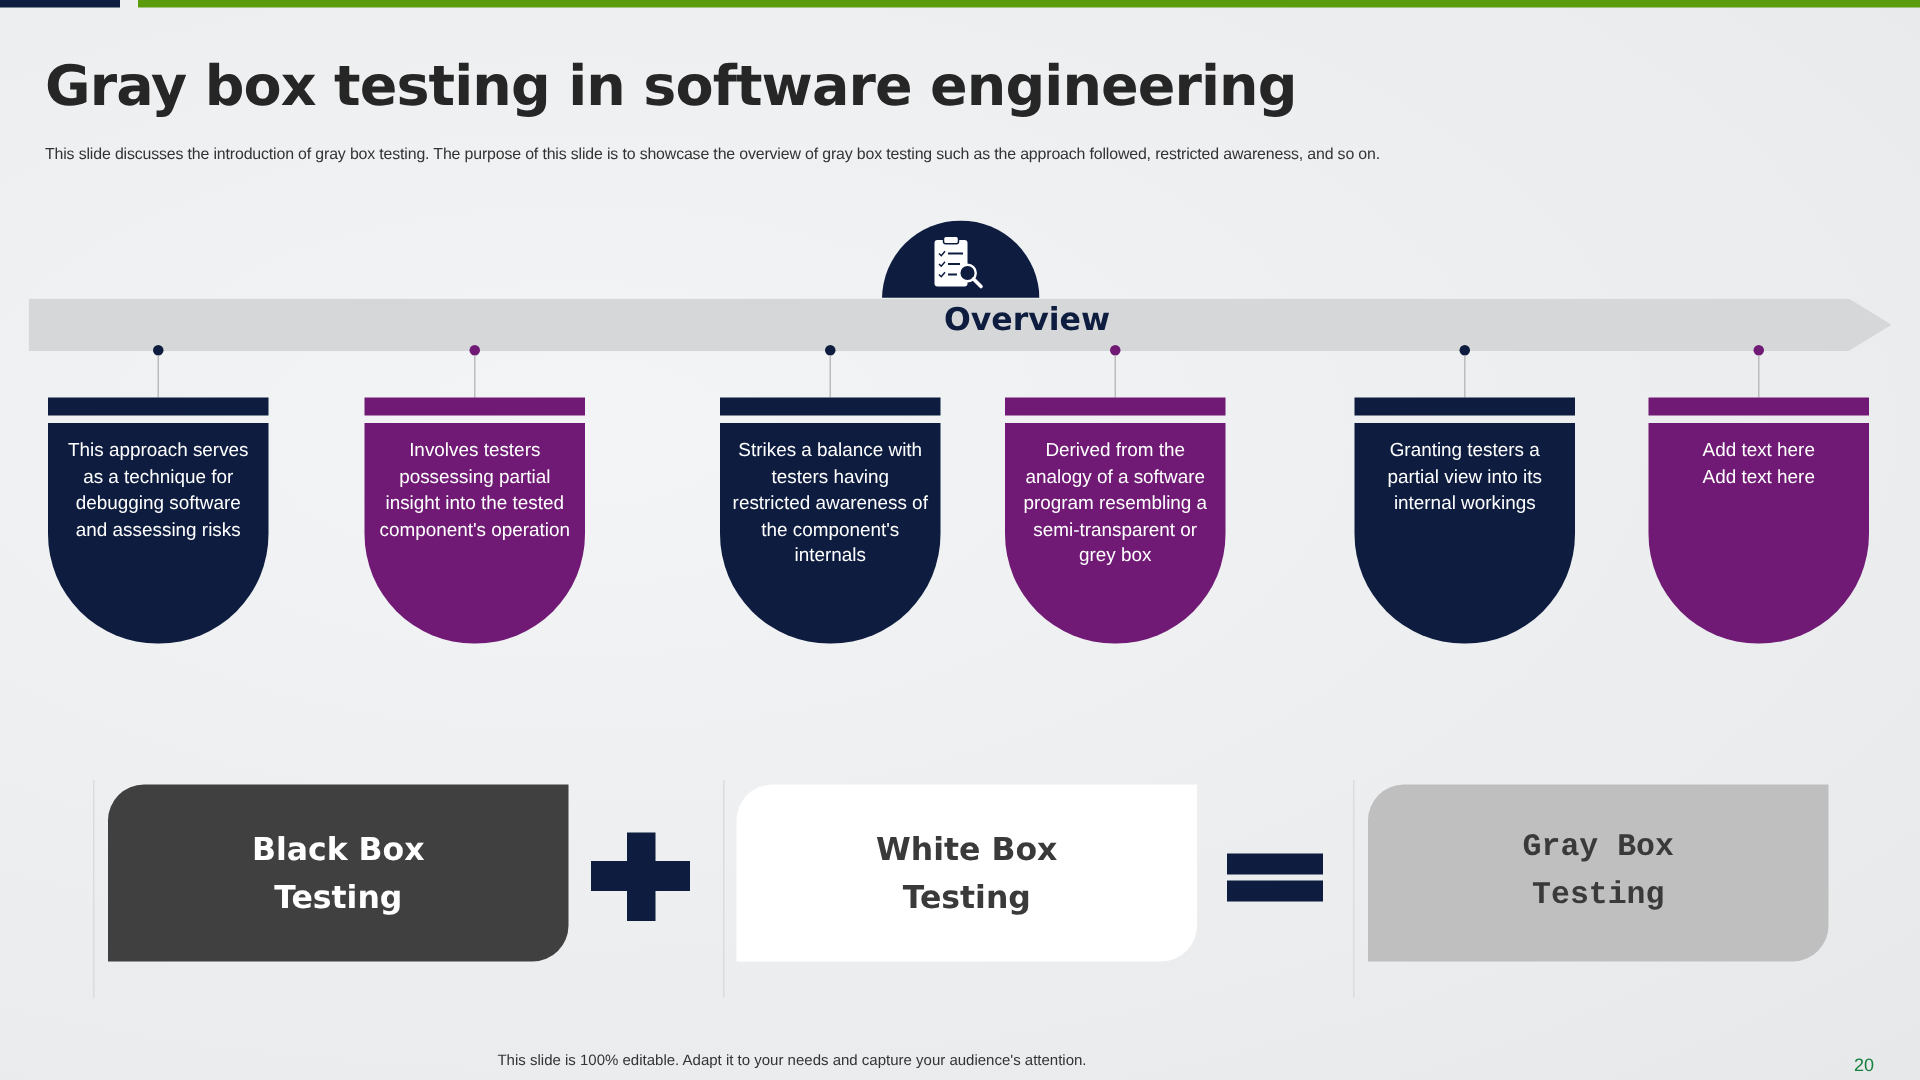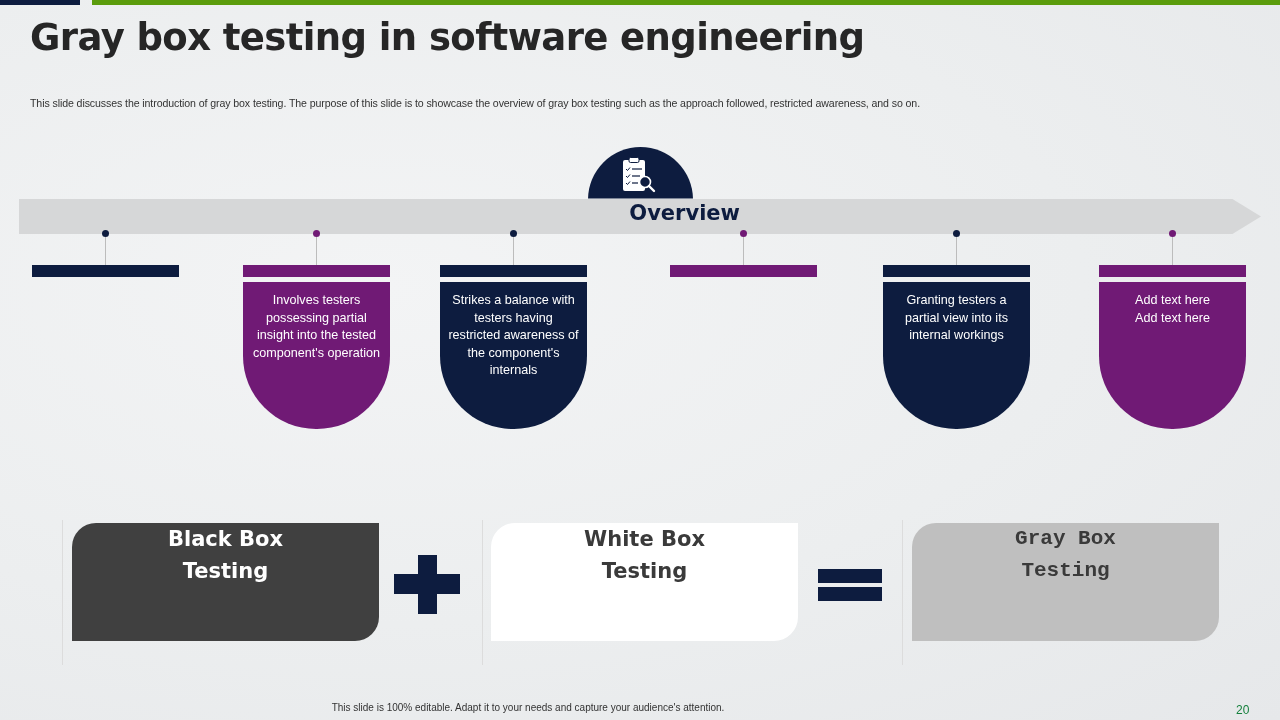--- a/index.html
+++ b/index.html
@@ -6,21 +6,21 @@
     html, body { width: 1280px; height: 720px; overflow: hidden; }
     body {
       position: relative;
       font-family: "Liberation Sans", sans-serif;
       background: radial-gradient(ellipse at 30% 40%, #f3f4f5 0%, #eceeef 55%, #e6e8ea 100%);
     }
     .topbar-navy { position: absolute; left: 0; top: 0; width: 80px; height: 5px; background: #0d1c3f; }
     .topbar-green { position: absolute; left: 92px; top: 0; width: 1188px; height: 5px; background: #5b9c0c; }
 
     .title {
-      position: absolute; left: 30px; top: 16px;
+      position: absolute; left: 30px; top: 36px;
       font-family: "DejaVu Sans", sans-serif; font-weight: bold;
       font-size: 37px; color: #262626; letter-spacing: -0.6px;
     }
     .subtitle {
       position: absolute; left: 30px; top: 97px;
       font-family: Liberation Sans, sans-serif;
       font-size: 10.6px; color: #333; letter-spacing: -0.1px;
     }
 
     
@@ -53,21 +53,21 @@
       font-family: "Liberation Sans", sans-serif; font-size: 12.6px; line-height: 17.5px;
     }
     .navy .dot, .navy .cap, .navy .shield { background: #0d1c3f; }
     .green .dot, .green .cap, .green .shield { background: #701a75; }
 
     
     .frame-line { position: absolute; border-left: 1px solid #dcdcdc; }
     .box {
       position: absolute; top: 523px; width: 307px; height: 118px;
       border-radius: 24px 0 24px 0;
-      display: flex; justify-content: center; text-align: center;
+      display: flex; align-items: center; justify-content: center; text-align: center;
       font-family: "DejaVu Sans", sans-serif; font-weight: bold; font-size: 21px; line-height: 32px;
     }
     .box-black { left: 72px; background: #404040; color: #ffffff; }
     .box-white { left: 491px; background: #ffffff; color: #3a3a3a; }
     .box-gray  { left: 912px; background: #bfbfbf; color: #3a3a3a; font-family: Liberation Mono, monospace; }
 
     .plus-v { position: absolute; left: 418px; top: 555px; width: 19px; height: 59px; background: #0d1c3f; }
     .plus-h { position: absolute; left: 394px; top: 574px; width: 66px; height: 20px; background: #0d1c3f; }
     .eq1 { position: absolute; left: 818px; top: 569px; width: 64px; height: 14px; background: #0d1c3f; }
     .eq2 { position: absolute; left: 818px; top: 587px; width: 64px; height: 14px; background: #0d1c3f; }
@@ -103,39 +103,41 @@
   <line x1="13" y1="26" x2="19" y2="26" stroke="#0d1c3f" stroke-width="1.2"></line>
   <circle cx="26" cy="25" r="5.5" fill="#0d1c3f" stroke="#ffffff" stroke-width="1.6"></circle>
   <line x1="30" y1="29" x2="35" y2="34" stroke="#ffffff" stroke-width="2.4" stroke-linecap="round"></line>
 </svg>
 <div class="ov-label">Overview</div>
 
 <div class="card navy" style="left:32px;">
   <div class="dot"></div>
   <div class="stem"></div>
   <div class="cap"></div>
+  <div class="shield">This approach serves as a technique for debugging software and assessing risks</div>
 </div>
 <div class="card green" style="left:243px;">
   <div class="dot"></div>
   <div class="stem"></div>
   <div class="cap"></div>
   <div class="shield">Involves testers possessing partial insight into the tested component's operation</div>
 </div>
-<div class="card navy" style="left:440px;text-decoration:underline;">
+<div class="card navy" style="left:480px;text-decoration:underline;">
   <div class="dot"></div>
   <div class="stem"></div>
   <div class="cap"></div>
   <div class="shield">Strikes a balance with testers having restricted awareness of the component's internals</div>
 </div>
 <div class="card green" style="left:670px;">
   <div class="dot"></div>
   <div class="stem"></div>
   <div class="cap"></div>
+  <div class="shield">Derived from the analogy of a software program resembling a semi-transparent or grey box</div>
 </div>
-<div class="card navy" style="left:883px;">
+<div class="card navy" style="left:903px;">
   <div class="dot"></div>
   <div class="stem"></div>
   <div class="cap"></div>
   <div class="shield">Granting testers a partial view into its internal workings</div>
 </div>
 <div class="card green" style="left:1099px;">
   <div class="dot"></div>
   <div class="stem"></div>
   <div class="cap"></div>
   <div class="shield" style="width:147px;padding:10px 28px 0 28px;">Add text here Add text here</div>

